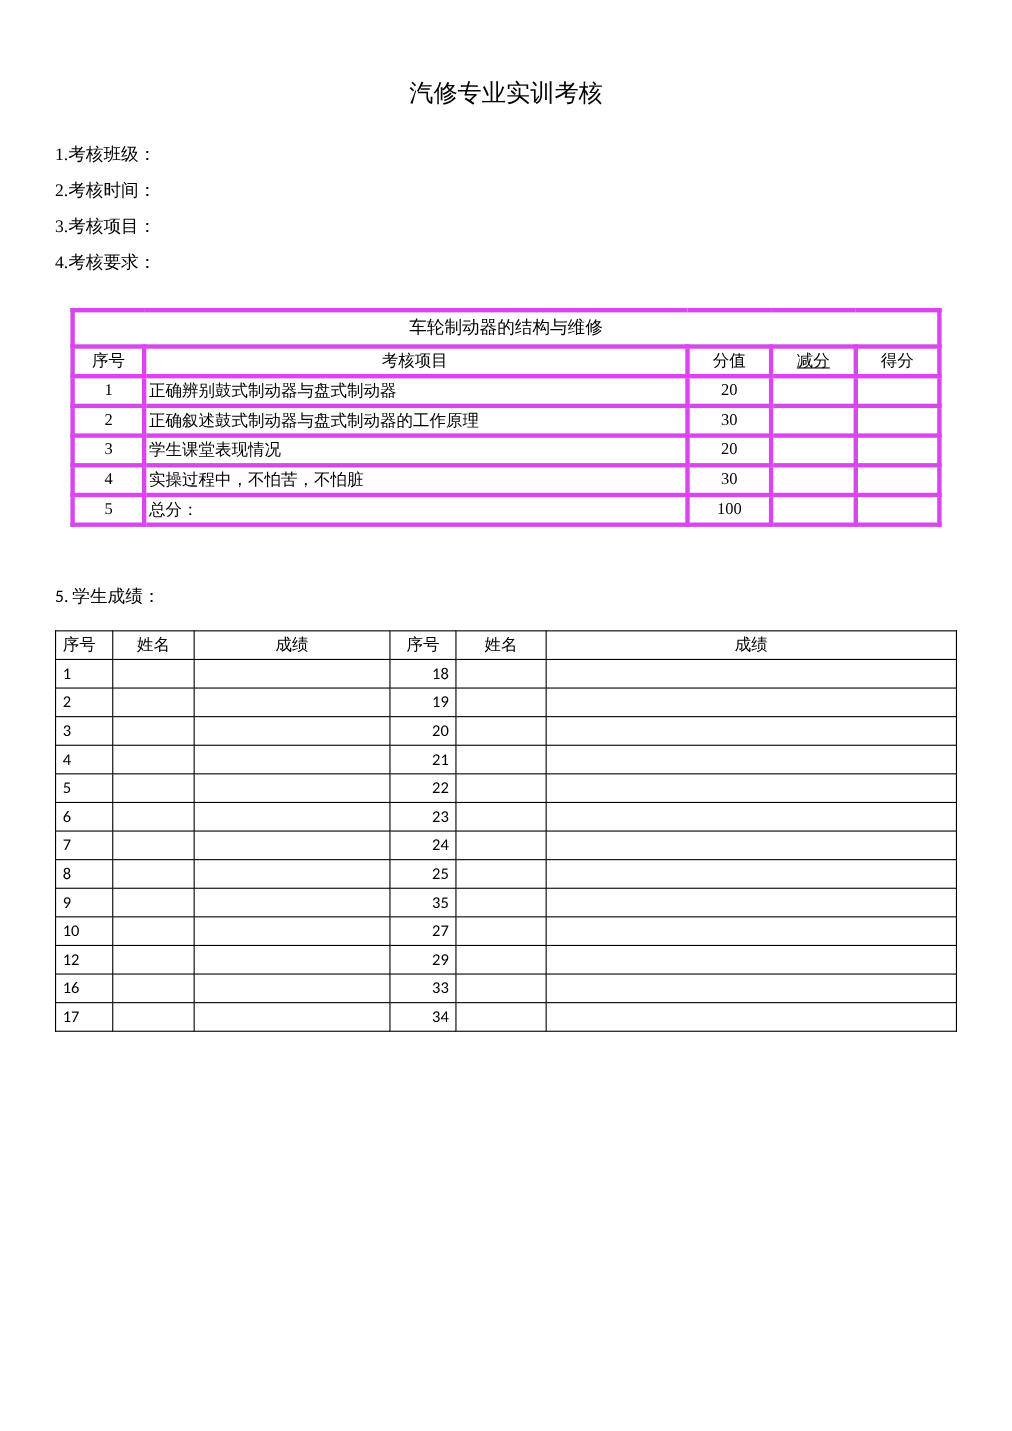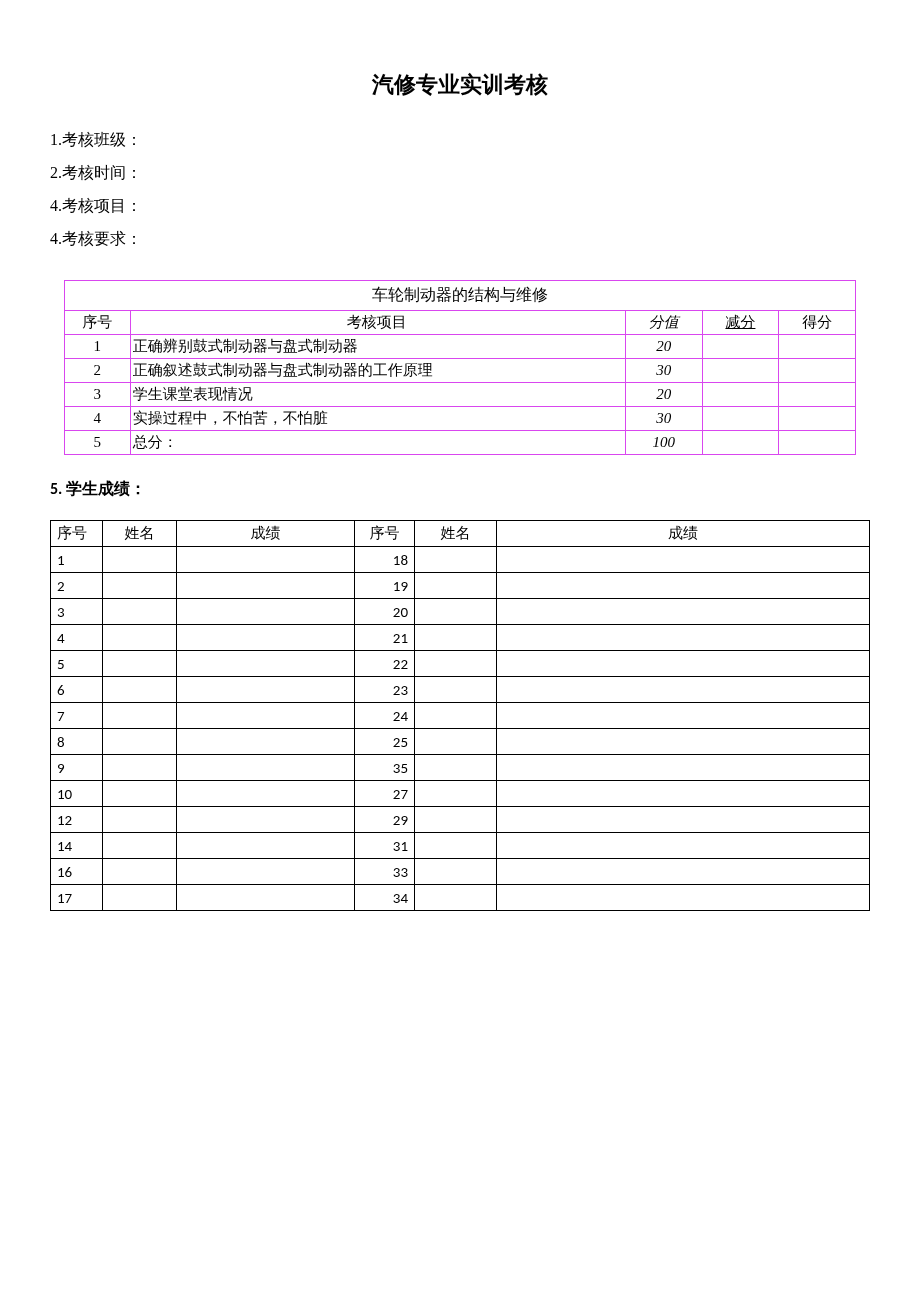--- a/index.html
+++ b/index.html
@@ -7,60 +7,59 @@
       background: #ffffff;
       font-family: "SimSun", "宋体", serif;
       font-size: 15px;
       color: #000;
       width: 920px;
       padding: 70px 50px 50px 50px;
     }
     .page-title {
       text-align: center;
       font-size: 22px;
-      font-weight: bold;
+      font-weight: normal;
       margin-bottom: 30px;
       font-family: "SimHei", "黑体", sans-serif;
     }
     .field-line {
       font-size: 16px;
       margin-bottom: 12px;
       font-family: Liberation Serif, serif;
     }
     .criteria-table {
       border-collapse: collapse;
       width: 792px;
       margin: 30px auto 0 auto;
       font-size: 15px;
     }
     .criteria-table td, .criteria-table th {
-      border: 1px solid #d946ef;
+      border: 4px solid #d946ef;
       padding: 2px 4px;
       height: 22px;
     }
     .criteria-table .title-row td {
       text-align: center;
       font-size: 16px;
       padding: 4px;
     }
     .criteria-table .header-row td {
       text-align: center;
     }
     .criteria-table .col-seq { width: 60px; text-align: center; }
     .criteria-table .col-item { width: 452px; text-align: left; padding-left: 2px; margin-left: 48px;}
-    .criteria-table .col-score { width: 70px; text-align: center; font-style: italic; }
+    .criteria-table .col-score { width: 70px; text-align: center; }
     .criteria-table .col-deduct { width: 70px; text-align: center; text-decoration: underline; }
     .criteria-table .col-final { width: 70px; text-align: center; }
 
     .scores-label {
-      margin-top: 24px;
+      margin-top: 53px;
       font-size: 16px;
       margin-bottom: 20px;
       font-family: Calibri, "SimSun", sans-serif;
-      font-weight: bold;
     }
 
     .scores-table {
       border-collapse: collapse;
       width: 820px;
       margin: 0 auto;
       font-size: 15px;
       font-family: Calibri, "SimSun", sans-serif;
     }
     .scores-table td {
@@ -77,21 +76,21 @@
     .scores-table .c-score2 { }
     .scores-table tbody .c-seq { text-align: left; }
   </style>
 </head>
 <body>
 
 <div class="page-title">汽修专业实训考核</div>
 
 <div class="field-line">1.考核班级：</div>
 <div class="field-line">2.考核时间：</div>
-<div class="field-line">4.考核项目：</div>
+<div class="field-line">3.考核项目：</div>
 <div class="field-line">4.考核要求：</div>
 
 <table class="criteria-table">
   <tbody>
       <tr class="title-row">
     <td colspan="5">车轮制动器的结构与维修</td>
   </tr>
   <tr class="header-row">
     <td class="col-seq">序号</td>
     <td class="col-item" style="text-align:center;">考核项目</td>
@@ -235,28 +234,20 @@
       </tr>
       <tr>
         <td class="c-seq">12</td>
         <td class="c-name"></td>
         <td class="c-score"></td>
         <td class="c-seq2">29</td>
         <td class="c-name2"></td>
         <td class="c-score2"></td>
       </tr>
       <tr>
-        <td class="c-seq">14</td>
-        <td class="c-name"></td>
-        <td class="c-score"></td>
-        <td class="c-seq2">31</td>
-        <td class="c-name2"></td>
-        <td class="c-score2"></td>
-      </tr>
-      <tr>
         <td class="c-seq">16</td>
         <td class="c-name"></td>
         <td class="c-score"></td>
         <td class="c-seq2">33</td>
         <td class="c-name2"></td>
         <td class="c-score2"></td>
       </tr>
       <tr>
         <td class="c-seq">17</td>
         <td class="c-name"></td>

